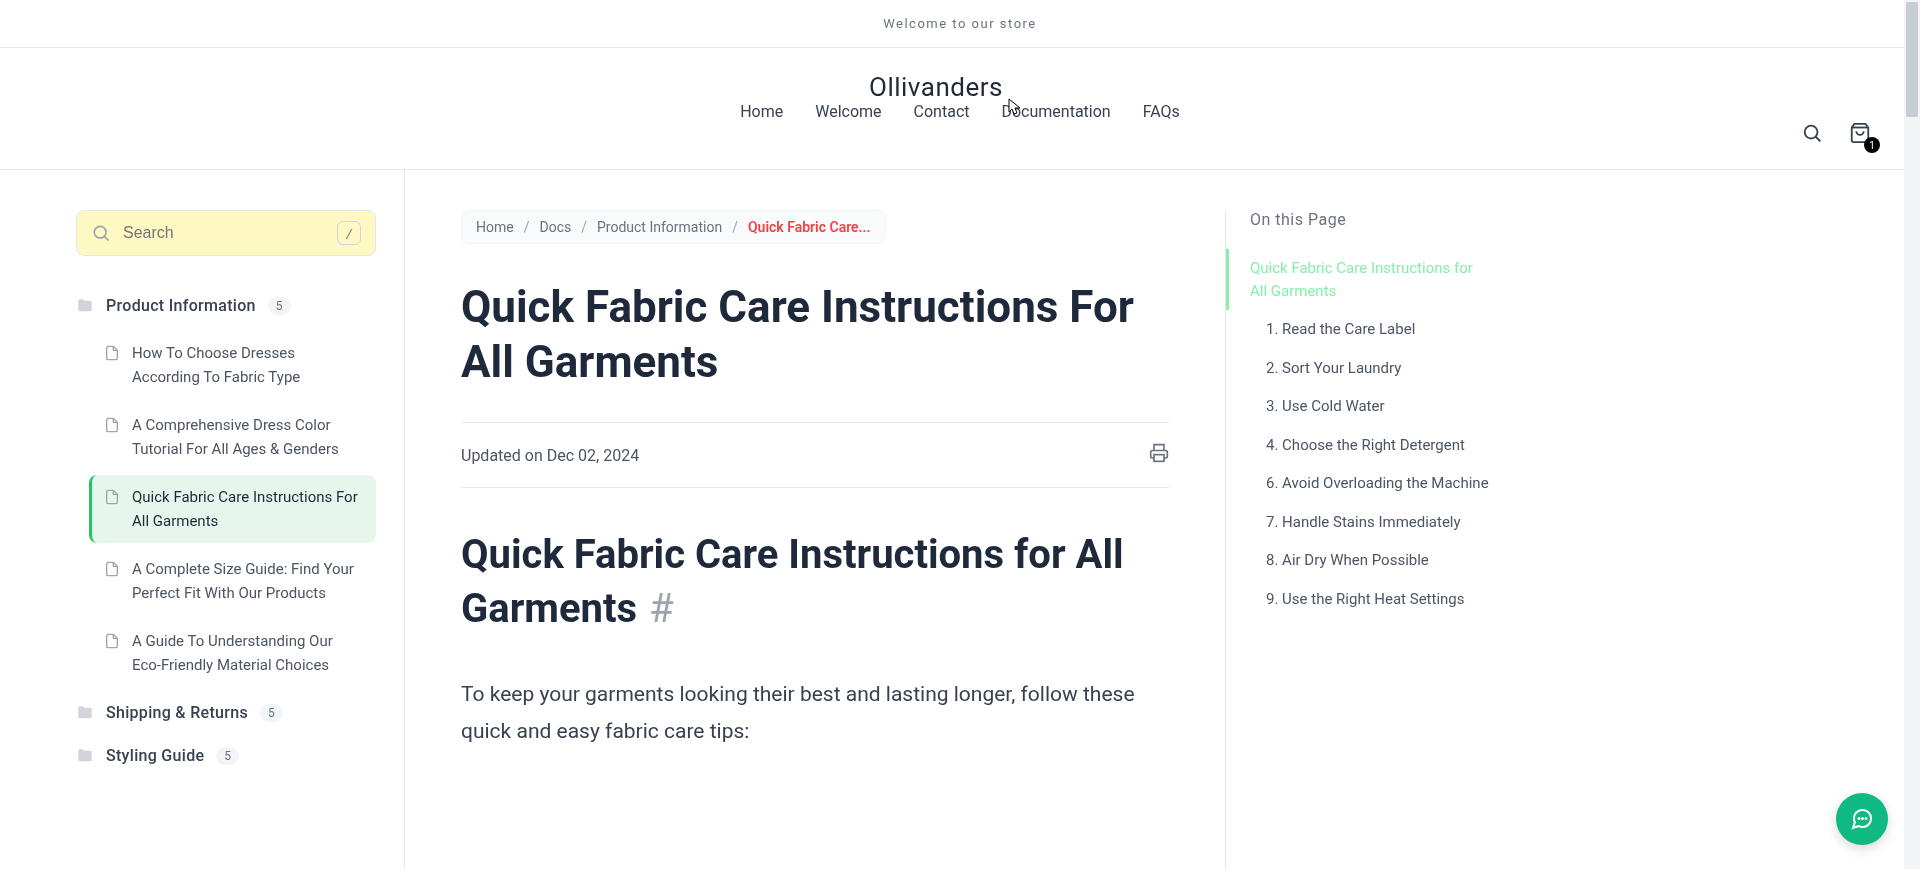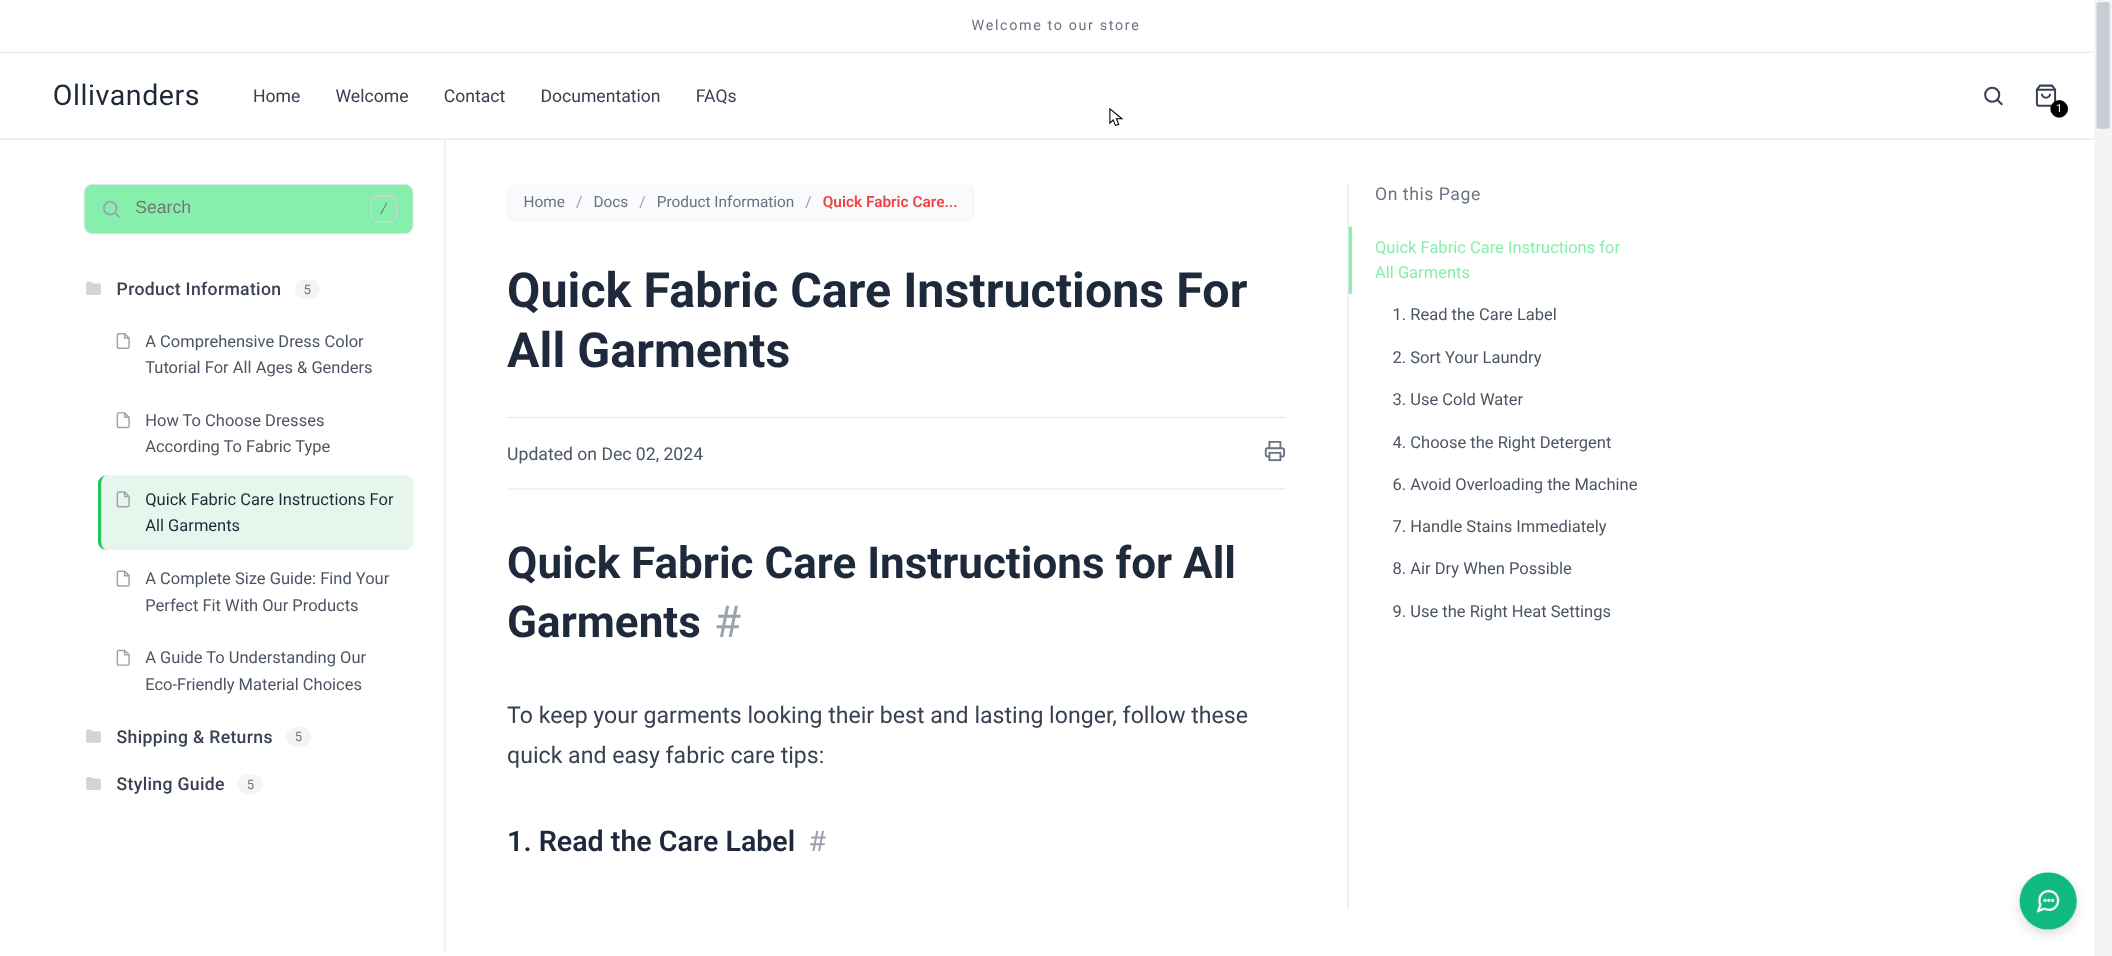--- a/index.html
+++ b/index.html
@@ -16,20 +16,21 @@
       font-size: 13px;
       letter-spacing: 1.5px;
       color: #6b7280;
       border-bottom: 1px solid #e5e7eb;
     }
     .header {
       display: flex;
       align-items: center;
       padding: 24px 48px;
       border-bottom: 1px solid #e5e7eb;
+      flex-direction: column;
     }
     .brand {
       font-size: 26px;
       font-weight: 400;
       color: #1f2937;
       letter-spacing: 0.5px;
       margin-right: 48px;
     }
     .nav-links {
       display: flex;
@@ -74,21 +75,21 @@
     }
     .sidebar {
       width: 405px;
       border-right: 1px solid #e5e7eb;
       padding: 40px 28px 24px 28px;
       min-height: calc(100vh - 130px);
     }
     .search-wrap {
       display: flex;
       align-items: center;
-      background: #86efac;
+      background: #fef9c3;
       border: 1px solid #e5e7eb;
       border-radius: 8px;
       padding: 10px 14px;
       margin-bottom: 32px;
       margin-left: 48px;
     }
     .search-icon-svg { margin-right: 12px; }
     .search-input {
       border: none;
       background: transparent;
@@ -354,28 +355,28 @@
           </svg>
         <span class="section-title">Product Information</span>
         <span class="section-count">5</span>
       </div>
       <div class="sidebar-items" id="sec0-items">
           <div class="sidebar-item">
             <svg class="doc-icon" viewBox="0 0 24 24" fill="none" stroke="currentColor" stroke-width="2">
               <path d="M14 2H6a2 2 0 00-2 2v16a2 2 0 002 2h12a2 2 0 002-2V8z"></path>
               <polyline points="14 2 14 8 20 8"></polyline>
             </svg>
-            <span class="sidebar-item-label">A Comprehensive Dress Color Tutorial For All Ages &amp; Genders</span>
+            <span class="sidebar-item-label">How To Choose Dresses According To Fabric Type</span>
           </div>
           <div class="sidebar-item">
             <svg class="doc-icon" viewBox="0 0 24 24" fill="none" stroke="currentColor" stroke-width="2">
               <path d="M14 2H6a2 2 0 00-2 2v16a2 2 0 002 2h12a2 2 0 002-2V8z"></path>
               <polyline points="14 2 14 8 20 8"></polyline>
             </svg>
-            <span class="sidebar-item-label">How To Choose Dresses According To Fabric Type</span>
+            <span class="sidebar-item-label">A Comprehensive Dress Color Tutorial For All Ages &amp; Genders</span>
           </div>
           <div class="sidebar-item active">
             <svg class="doc-icon" viewBox="0 0 24 24" fill="none" stroke="currentColor" stroke-width="2">
               <path d="M14 2H6a2 2 0 00-2 2v16a2 2 0 002 2h12a2 2 0 002-2V8z"></path>
               <polyline points="14 2 14 8 20 8"></polyline>
             </svg>
             <span class="sidebar-item-label">Quick Fabric Care Instructions For All Garments</span>
           </div>
           <div class="sidebar-item">
             <svg class="doc-icon" viewBox="0 0 24 24" fill="none" stroke="currentColor" stroke-width="2">
@@ -437,21 +438,20 @@
               <path d="M6 18H4a2 2 0 01-2-2v-5a2 2 0 012-2h16a2 2 0 012 2v5a2 2 0 01-2 2h-2"></path>
               <rect x="6" y="14" width="12" height="8"></rect>
             </svg>
         </span>
       </div>
 
       <h2><span>Quick Fabric Care Instructions for All Garments</span><span class="hash">#</span></h2>
 
       <p>To keep your garments looking their best and lasting longer, follow these quick and easy fabric care tips:</p>
 
-      <h3><span>1. Read the Care Label</span><span class="hash">#</span></h3>
     </article>
 
     <aside class="toc">
       <div class="toc-title">On this Page</div>
       <div id="toc-items">
           <div class="toc-item active">Quick Fabric Care Instructions for All Garments</div>
           <div class="toc-item toc-sub">1. Read the Care Label</div>
           <div class="toc-item toc-sub">2. Sort Your Laundry</div>
           <div class="toc-item toc-sub">3. Use Cold Water</div>
           <div class="toc-item toc-sub">4. Choose the Right Detergent</div>

